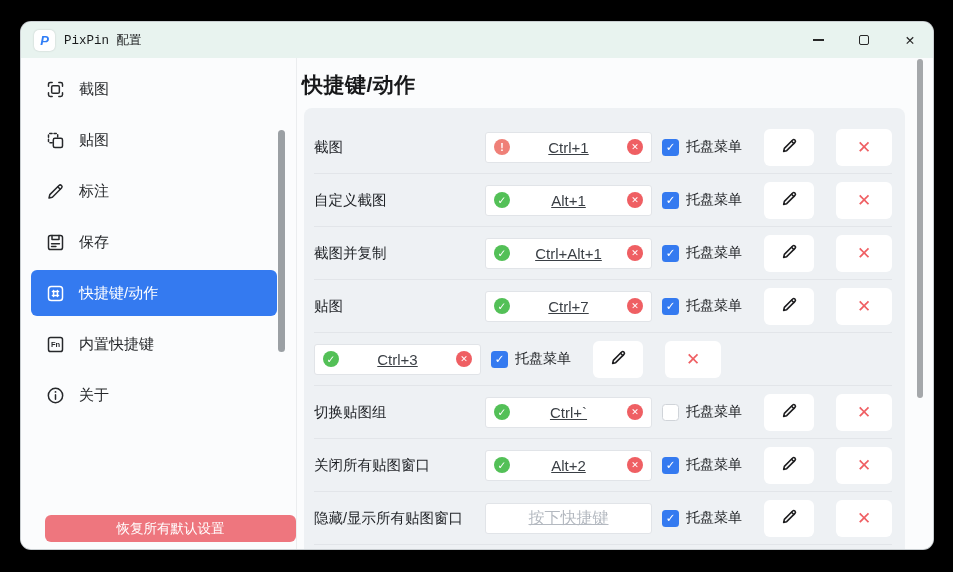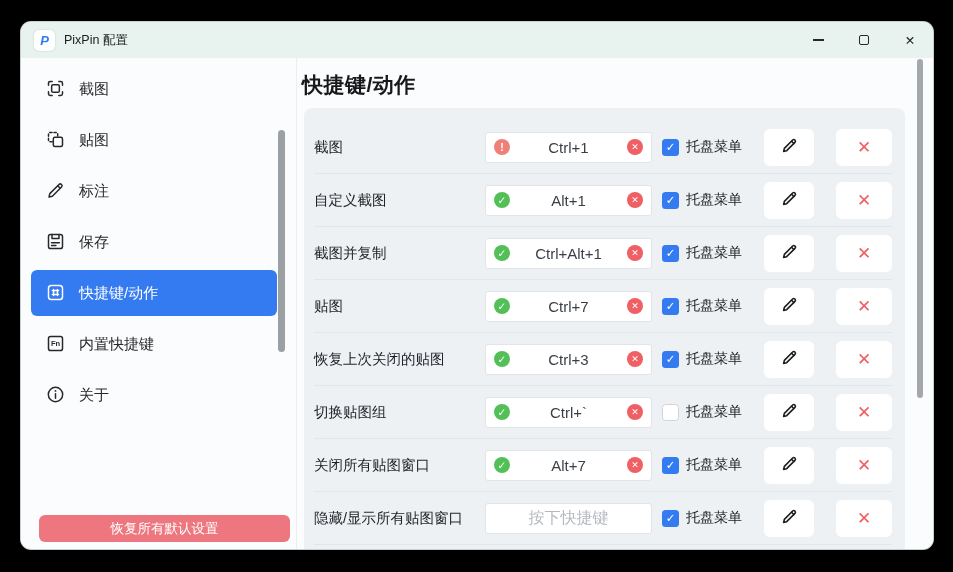--- a/index.html
+++ b/index.html
@@ -9,47 +9,47 @@
   *{margin:0;padding:0;box-sizing:border-box;}
   html,body{width:953px;height:572px;overflow:hidden;}
   body{background:#000;font-family:"Liberation Sans","DejaVu Sans",sans-serif;position:relative;}
   .window{position:absolute;left:21px;top:22px;width:912px;height:527px;background:#fbfcfd;
     border-radius:10px;overflow:hidden;box-shadow:0 0 0 1px #c9ced1,0 10px 26px rgba(0,0,0,.55);}
   
   .titlebar{height:36px;background:var(--titlebar);display:flex;align-items:center;padding-left:13px;}
   .app-icon{width:21px;height:21px;background:#fff;border-radius:5px;display:flex;align-items:center;
     justify-content:center;font-size:13px;font-weight:bold;font-style:italic;color:#2f7df6;
     box-shadow:0 0 2px rgba(0,0,0,.18);}
-  .app-title{margin-left:9px;font-size:12.5px;color:#1a1c1d;}
+  .app-title{margin-left:9px;font-size:12.5px;color:#1a1c1d;font-family:Liberation Mono, monospace;}
   .win-btns{margin-left:auto;display:flex;height:100%;}
   .win-btn{width:46px;height:100%;display:flex;align-items:center;justify-content:center;
     background:transparent;border:none;cursor:default;color:#272727;font-size:12.5px;}
   .glyph-min{width:11px;height:1.3px;background:#272727;display:block;}
   .glyph-max{width:10px;height:10px;border:1.2px solid #272727;border-radius:2px;display:block;}
   
   .main{display:flex;height:491px;background:#fbfcfd;}
   .sidebar{width:276px;border-right:1px solid #ebedef;position:relative;padding-top:8px;flex:none;}
   .side-item{height:46px;margin:0 0 5px 10px;width:246px;border-radius:6px;display:flex;
     align-items:center;padding-left:13px;gap:13px;font-size:15px;color:#26282b;cursor:default;}
   .side-item.selected{background:var(--accent);color:#fff;}
-  .side-ic{width:22px;height:22px;display:flex;justify-content:center;}
+  .side-ic{width:22px;height:22px;display:flex;align-items:center;justify-content:center;}
   .side-ic svg{display:block;}
   .side-scroll{position:absolute;left:257px;top:72px;width:7px;height:222px;background:#9ba0a4;border-radius:4px;}
-  .restore{position:absolute;left:18px;bottom:7px;width:251px;height:27px;background:var(--restore);
+  .restore{position:absolute;left:24px;bottom:7px;width:251px;height:27px;background:var(--restore);
     border:none;border-radius:6px;color:#fff;font-size:13.5px;font-family:inherit;}
   
   .content{flex:1;position:relative;padding:13px 0 0 5px;}
   .heading{font-size:21px;font-weight:600;color:#17181a;letter-spacing:.5px;}
   .card{margin:9px 0 0 2px;width:601px;background:#eef1f4;border-radius:8px;
     padding:13px 13px 0 10px;height:470px;}
   .row{height:53px;display:flex;align-items:center;border-bottom:1px solid #e2e5e9;}
   .row-label{width:171px;font-size:14.5px;color:#1e2125;flex:none;}
   .hk{position:relative;width:167px;height:31px;background:#fff;border:1px solid #e1e4e8;
     border-radius:3px;display:flex;align-items:center;justify-content:center;flex:none;cursor:default;}
-  .hk-text{font-size:15px;color:#3a3f45;}
+  .hk-text{font-size:15px;color:#3a3f45;text-decoration:underline;}
   .hk-text.placeholder{color:#b4b9c0;font-size:16px;}
   .st{position:absolute;left:8px;top:50%;transform:translateY(-50%);width:16px;height:16px;
     border-radius:50%;color:#fff;display:flex;align-items:center;justify-content:center;
     font-size:10.5px;font-weight:bold;}
   .st.valid{background:var(--success);}
   .st.warning{background:var(--warning);}
   .clear{position:absolute;right:8px;top:50%;transform:translateY(-50%);width:16px;height:16px;
     border-radius:50%;background:var(--danger);color:#fff;display:flex;align-items:center;
     justify-content:center;font-size:9px;font-weight:bold;}
   .tray{display:flex;align-items:center;gap:7px;margin-left:10px;font-size:14px;color:#202326;width:82px;flex:none;}
@@ -235,21 +235,20 @@
               <span><svg width="19" height="19" viewBox="0 0 24 24" fill="none" stroke="#1d1d1f" stroke-width="2" stroke-linecap="round" stroke-linejoin="round">
                   <path d="M4.6 19.4l.9-3.8L16 5.1a2 2 0 0 1 2.8 0l.1.1a2 2 0 0 1 0 2.8L8.4 18.5l-3.8.9z"></path>
                   <path d="M14.6 6.6l2.8 2.8"></path>
                 </svg></span>
             </button>
             <button class="btn-del">
               <span>✕</span>
             </button>
           </div>
           <div class="row">
-            <span class="row-label">恢复上次关闭的贴图</span>
             <div class="hk">
               <span class="st valid">✓</span>
               <span class="hk-text">Ctrl+3</span>
               <span class="clear">✕</span>
             </div>
             <label class="tray">
               <span class="cb checked">✓</span>
               <span>托盘菜单</span>
             </label>
             <button class="btn-edit">
@@ -280,21 +279,21 @@
                 </svg></span>
             </button>
             <button class="btn-del">
               <span>✕</span>
             </button>
           </div>
           <div class="row">
             <span class="row-label">关闭所有贴图窗口</span>
             <div class="hk">
               <span class="st valid">✓</span>
-              <span class="hk-text">Alt+7</span>
+              <span class="hk-text">Alt+2</span>
               <span class="clear">✕</span>
             </div>
             <label class="tray">
               <span class="cb checked">✓</span>
               <span>托盘菜单</span>
             </label>
             <button class="btn-edit">
               <span><svg width="19" height="19" viewBox="0 0 24 24" fill="none" stroke="#1d1d1f" stroke-width="2" stroke-linecap="round" stroke-linejoin="round">
                   <path d="M4.6 19.4l.9-3.8L16 5.1a2 2 0 0 1 2.8 0l.1.1a2 2 0 0 1 0 2.8L8.4 18.5l-3.8.9z"></path>
                   <path d="M14.6 6.6l2.8 2.8"></path>

